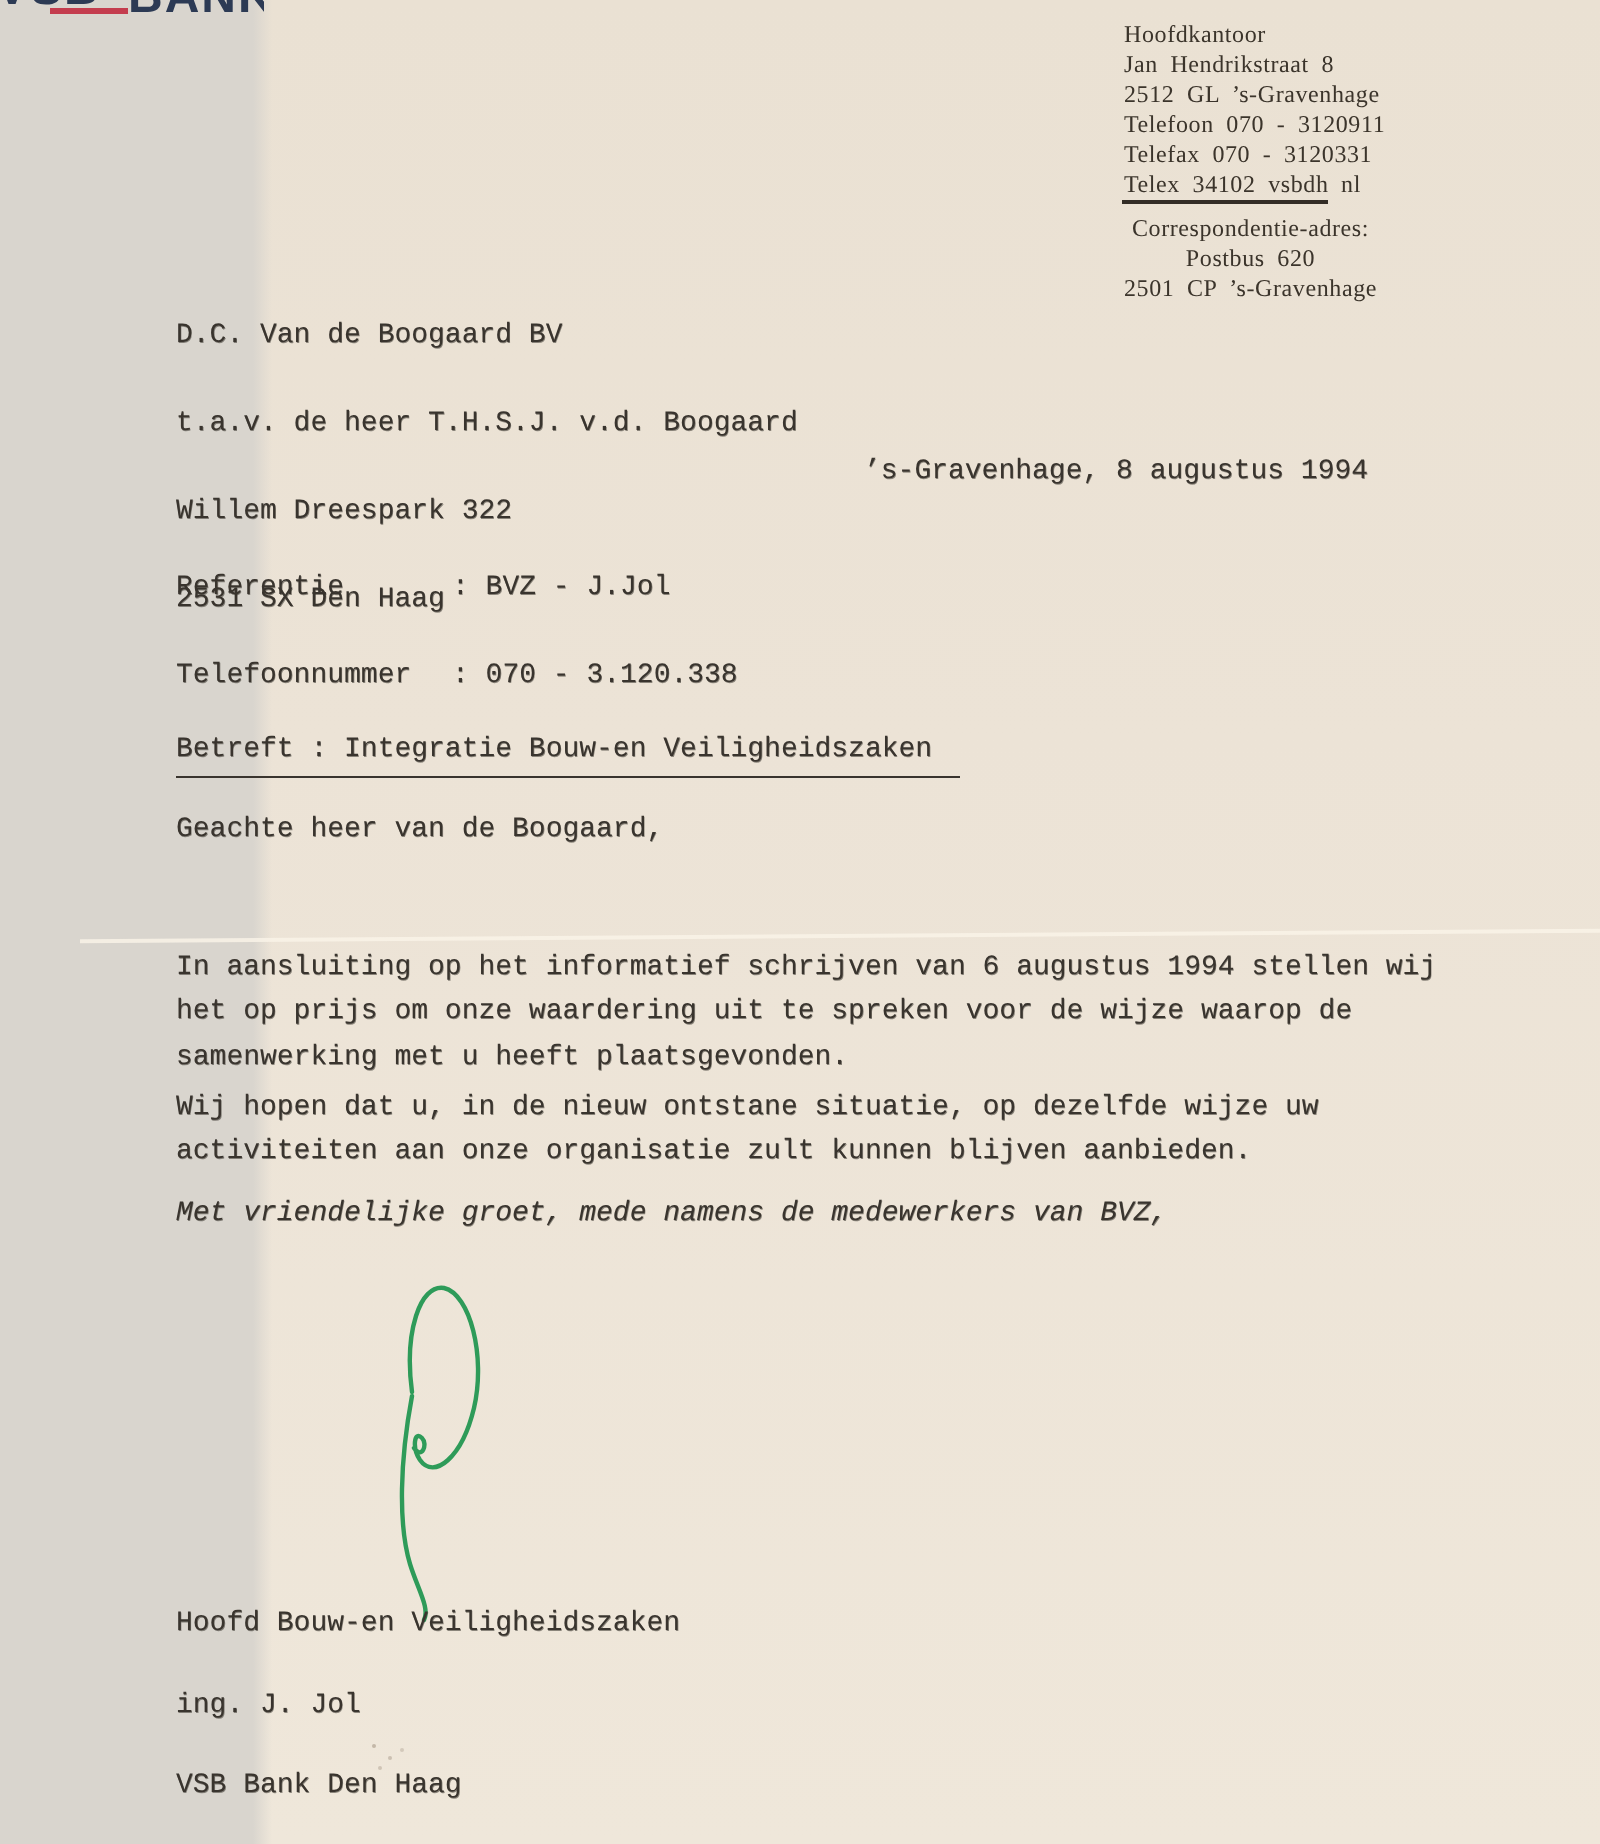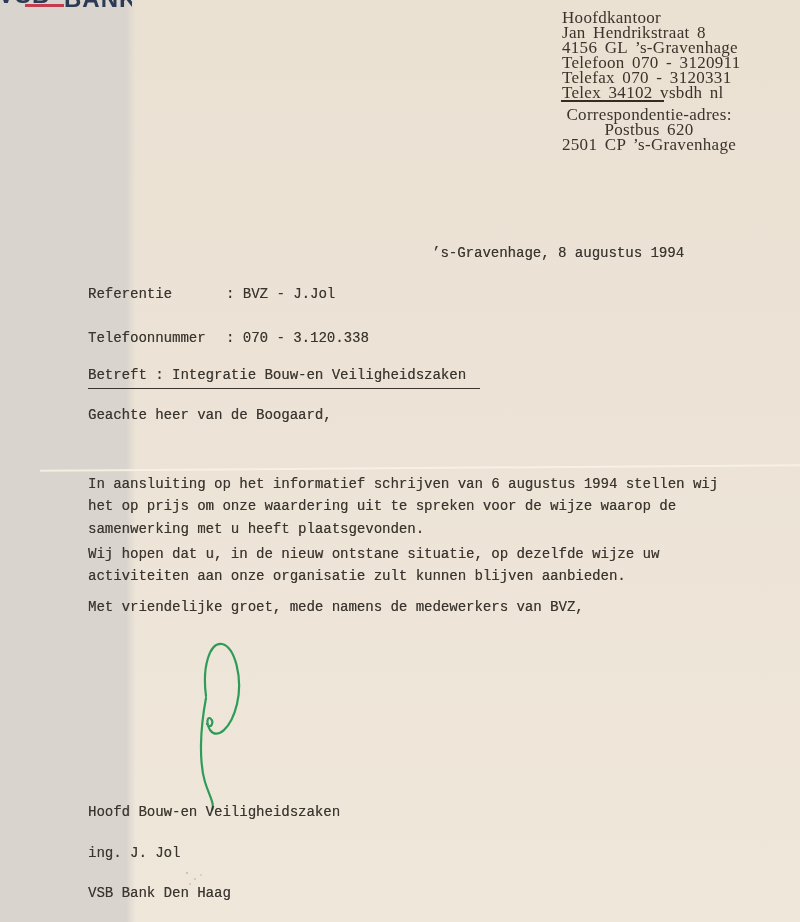--- a/index.html
+++ b/index.html
@@ -33,48 +33,48 @@
     font-family:"Liberation Sans","DejaVu Sans",sans-serif;
     font-weight:bold;font-size:24px;letter-spacing:1px;color:#2c3a54;
   }
   .logo-vsb{left:-2px;top:-19px;}
   .logo-bank{left:64px;top:-15px;}
   .logo-underline{position:absolute;left:25px;top:4px;width:39px;height:3px;background:#c43d4e;}
   
   .serif-block{
     position:absolute;
     font-family:"Liberation Serif","DejaVu Serif",serif;
-    font-size:17px;color:#3b342b;
+    font-size:12px;color:#3b342b;
     letter-spacing:0.3px;word-spacing:3px;
     line-height:15.1px;
   }
   .head-office{left:562px;top:10px;}
   .divider{position:absolute;left:561px;top:100px;width:103px;height:2px;background:#332d26;}
   .correspondence{left:562px;top:107px;text-align:center;}
   
   .tw{
     position:absolute;
     font-size:14px;line-height:22px;
     text-shadow:0.3px 0.3px 0 rgba(57,52,46,0.55);
     white-space:pre-line;
   }
   .recipient{left:88px;top:135px;}
-  .date-line{left:432px;top:242px;}
+  .date-line{left:432px;top:225px;}
   .meta-rows{left:88px;top:261px;}
   .meta-label{display:inline-block;width:138px;}
   .subject{left:88px;top:342px;}
   .subject .u{
     display:inline-block;
     border-bottom:1.6px solid #39342e;
     padding:0 14px 2px 0;
   }
   .salutation{left:88px;top:404px;}
   .para-1{left:88px;top:473px;line-height:22.4px;}
   .para-2{left:88px;top:543px;line-height:22.4px;}
-  .para-3{left:88px;top:596px;}
+  .para-3{left:88px;top:596px;font-style:italic;}
   .signoff{left:88px;top:782px;line-height:20.3px;}
   .signature-svg{position:absolute;left:190px;top:638px;width:60px;height:180px;}
 </style>
 </head>
 <body>
 
 <div class="page">
 
   <div class="left-band"></div>
   <div class="crease"></div>
@@ -82,34 +82,40 @@
 
   <div class="logo">
     <span class="logo-word logo-vsb">VSB</span>
     <span class="logo-word logo-bank">BANK</span>
     <div class="logo-underline"></div>
   </div>
 
   <div class="serif-block head-office">
     <div>Hoofdkantoor</div>
     <div>Jan Hendrikstraat 8</div>
-    <div>4156 GL ’s-Gravenhage</div>
+    <div>2512 GL ’s-Gravenhage</div>
     <div>Telefoon 070 - 3120911</div>
     <div>Telefax 070 - 3120331</div>
     <div>Telex 34102 vsbdh nl</div>
   </div>
 
   <div class="divider"></div>
 
   <div class="serif-block correspondence">
     <div>Correspondentie-adres:</div>
     <div>Postbus 620</div>
     <div>2501 CP ’s-Gravenhage</div>
   </div>
 
+  <div class="tw recipient">
+    <div>D.C. Van de Boogaard BV</div>
+    <div>t.a.v. de heer T.H.S.J. v.d. Boogaard</div>
+    <div>Willem Dreespark 322</div>
+    <div>2531 SX Den Haag</div>
+  </div>
 
   <div class="tw date-line">’s-Gravenhage, 8 augustus 1994</div>
 
   <div class="tw meta-rows">
     <div><span class="meta-label">Referentie</span><span>: BVZ - J.Jol</span></div>
     <div><span class="meta-label">Telefoonnummer</span><span>: 070 - 3.120.338</span></div>
   </div>
 
   <div class="tw subject">
     <span class="u">Betreft : Integratie Bouw-en Veiligheidszaken</span>

